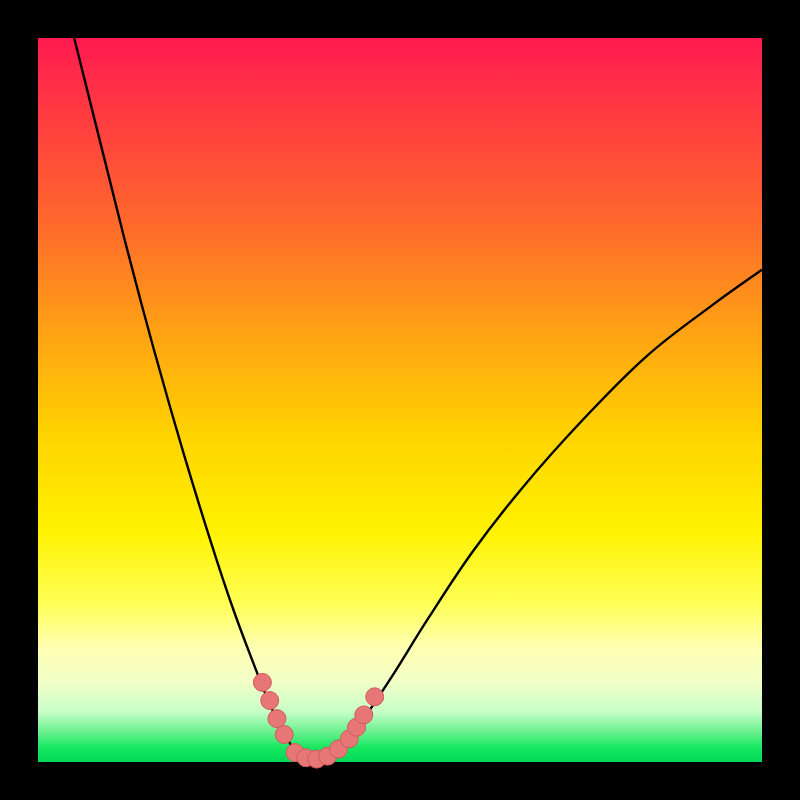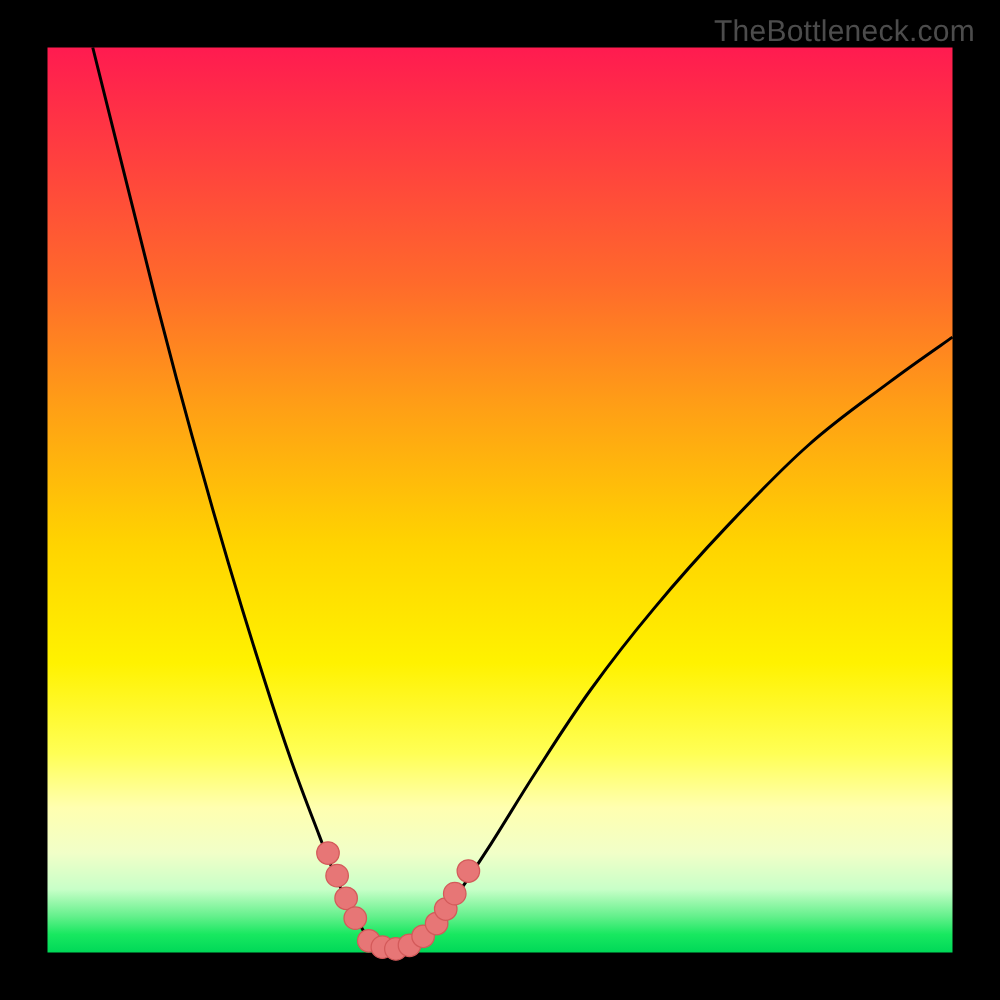--- a/index.html
+++ b/index.html
@@ -56,21 +56,20 @@
     top: 0;
     width: 724px;
     height: 724px;
     overflow: visible;
   }
 </style>
 </head>
 <body>
 
 <div class="frame">
-  <div class="watermark">TheBottleneck.com</div>
 
   <div class="plot-area">
     <svg class="curves" viewBox="0 0 724 724">
       <path id="left-curve" fill="none" stroke="#000000" stroke-width="2.4" d="M 36.2 0.0 C 40.1 15.6 48.8 50.4 57.9 86.9 C 67.0 123.4 76.5 162.3 86.9 202.7 C 97.3 243.1 105.4 273.5 115.8 311.3 C 126.3 349.1 134.4 377.5 144.8 412.7 C 155.2 447.9 164.6 478.1 173.8 506.8 C 182.9 535.5 187.7 549.8 195.5 572.0 C 203.3 594.1 210.7 612.9 217.2 629.9 C 223.7 646.8 226.5 654.4 231.7 666.1 C 236.9 677.8 241.6 686.6 246.2 695.0 C 250.7 703.5 253.1 707.9 257.0 713.1 C 260.9 718.4 265.9 722.0 267.9 724.0"></path>
       <path id="right-curve" fill="none" stroke="#000000" stroke-width="2.4" d="M 289.6 724.0 C 292.2 721.4 297.6 717.3 304.1 709.5 C 310.6 701.7 316.7 693.6 325.8 680.6 C 334.9 667.5 343.0 655.4 354.8 637.1 C 366.5 618.9 376.6 601.4 391.0 579.2 C 405.3 557.0 417.5 537.5 434.4 514.0 C 451.3 490.6 465.5 472.3 485.1 448.9 C 504.6 425.4 520.8 407.2 543.0 383.7 C 565.2 360.3 584.7 339.4 608.2 318.6 C 631.6 297.7 652.5 283.5 673.3 267.9 C 694.2 252.2 714.9 238.2 724.0 231.7"></path>
       <g id="markers-group">
           <circle cx="224.4" cy="644.4" r="9" fill="#e77676" stroke="#d35a5a" stroke-width="1"></circle>
           <circle cx="231.7" cy="662.5" r="9" fill="#e77676" stroke="#d35a5a" stroke-width="1"></circle>
           <circle cx="238.9" cy="680.6" r="9" fill="#e77676" stroke="#d35a5a" stroke-width="1"></circle>
           <circle cx="246.2" cy="696.5" r="9" fill="#e77676" stroke="#d35a5a" stroke-width="1"></circle>

